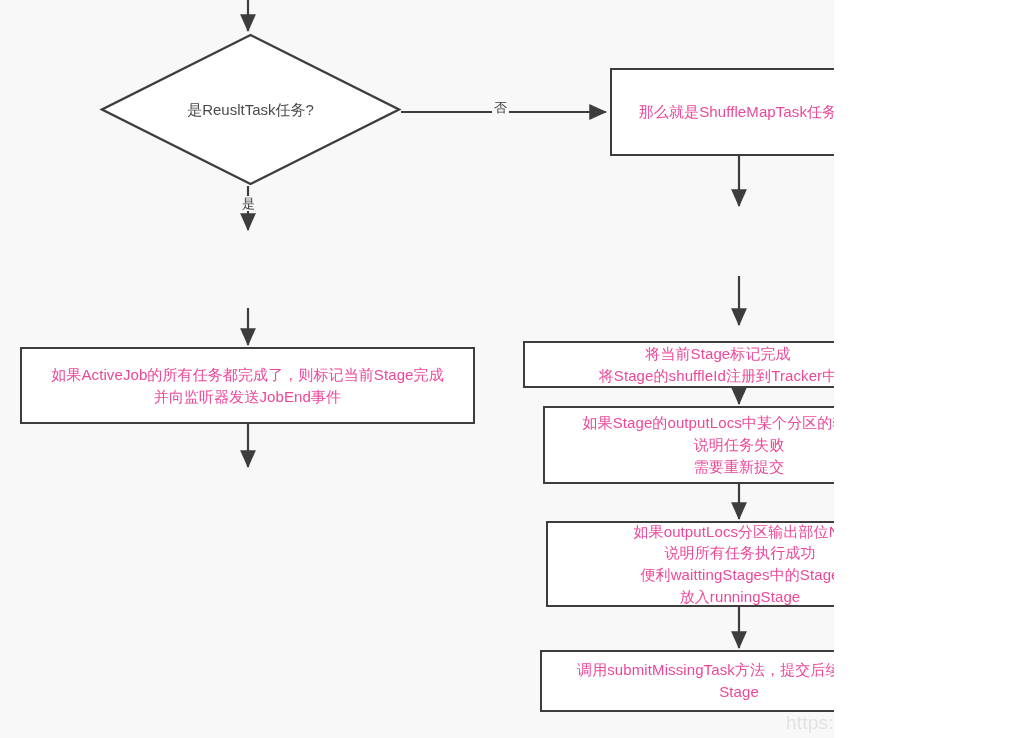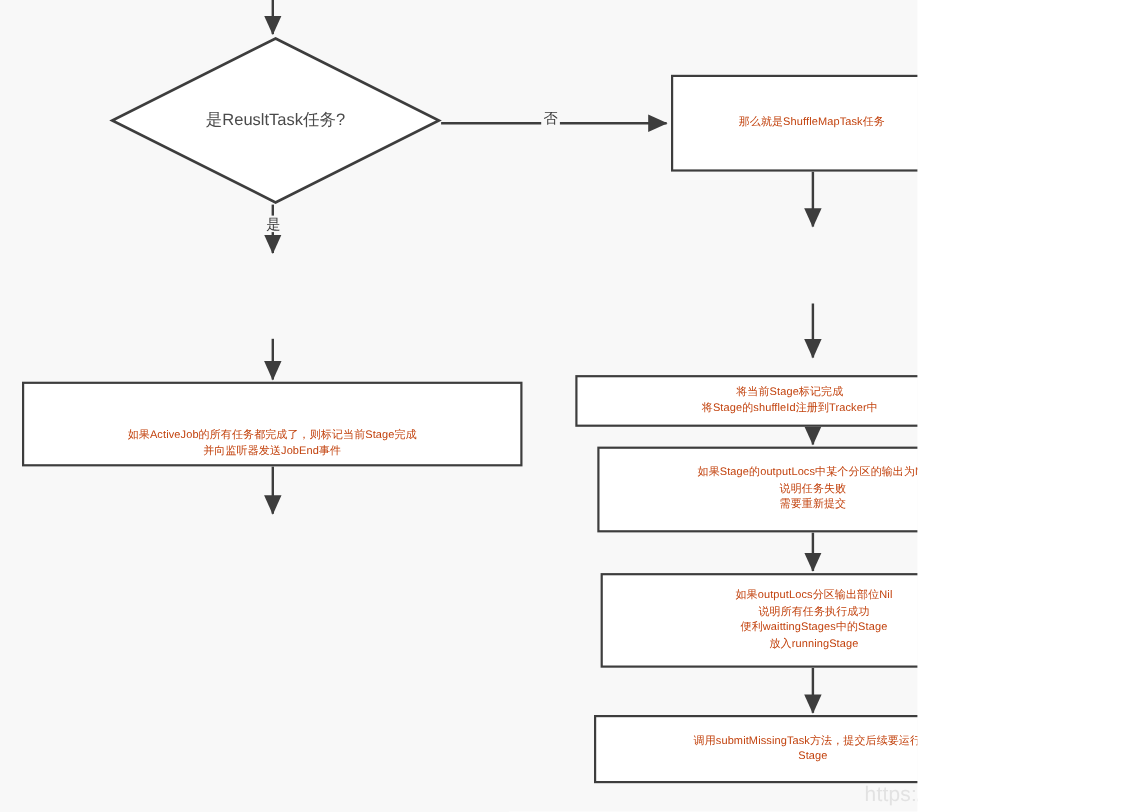--- a/index.html
+++ b/index.html
@@ -17,22 +17,22 @@
   }
   .node {
     position: absolute;
     box-sizing: border-box;
     background: #ffffff;
     border: 2px solid #3d3d3d;
     display: flex;
     align-items: center;
     justify-content: center;
     text-align: center;
-    color: #c2410c;
-    font-size: 10px;
+    color: #ec4899;
+    font-size: 15px;
     line-height: 1.45;
     white-space: pre-line;
     padding: 4px 10px;
     letter-spacing: 0.1px;
   }
   .diamond-wrap {
     position: absolute;
     box-sizing: border-box;
   }
   .diamond-wrap svg {
@@ -146,21 +146,21 @@
   </div>
 
   <div class="node" style="left:546px; top:521px; width:388px; height:86px;">
     <span>如果outputLocs分区输出部位Nil
 说明所有任务执行成功
 便利waittingStages中的Stage
 放入runningStage</span>
   </div>
 
 
-  <div class="node" style="left:20px; top:347px; width:455px; height:77px;align-items:flex-end;">
+  <div class="node" style="left:20px; top:347px; width:455px; height:77px;">
     <span>如果ActiveJob的所有任务都完成了，则标记当前Stage完成
 并向监听器发送JobEnd事件</span>
   </div>
 
 
   <div class="watermark" style="left:786px; top:713px;">https://blog.csdn.net/a799581229</div>
 
 </div>
 
 </body></html>

